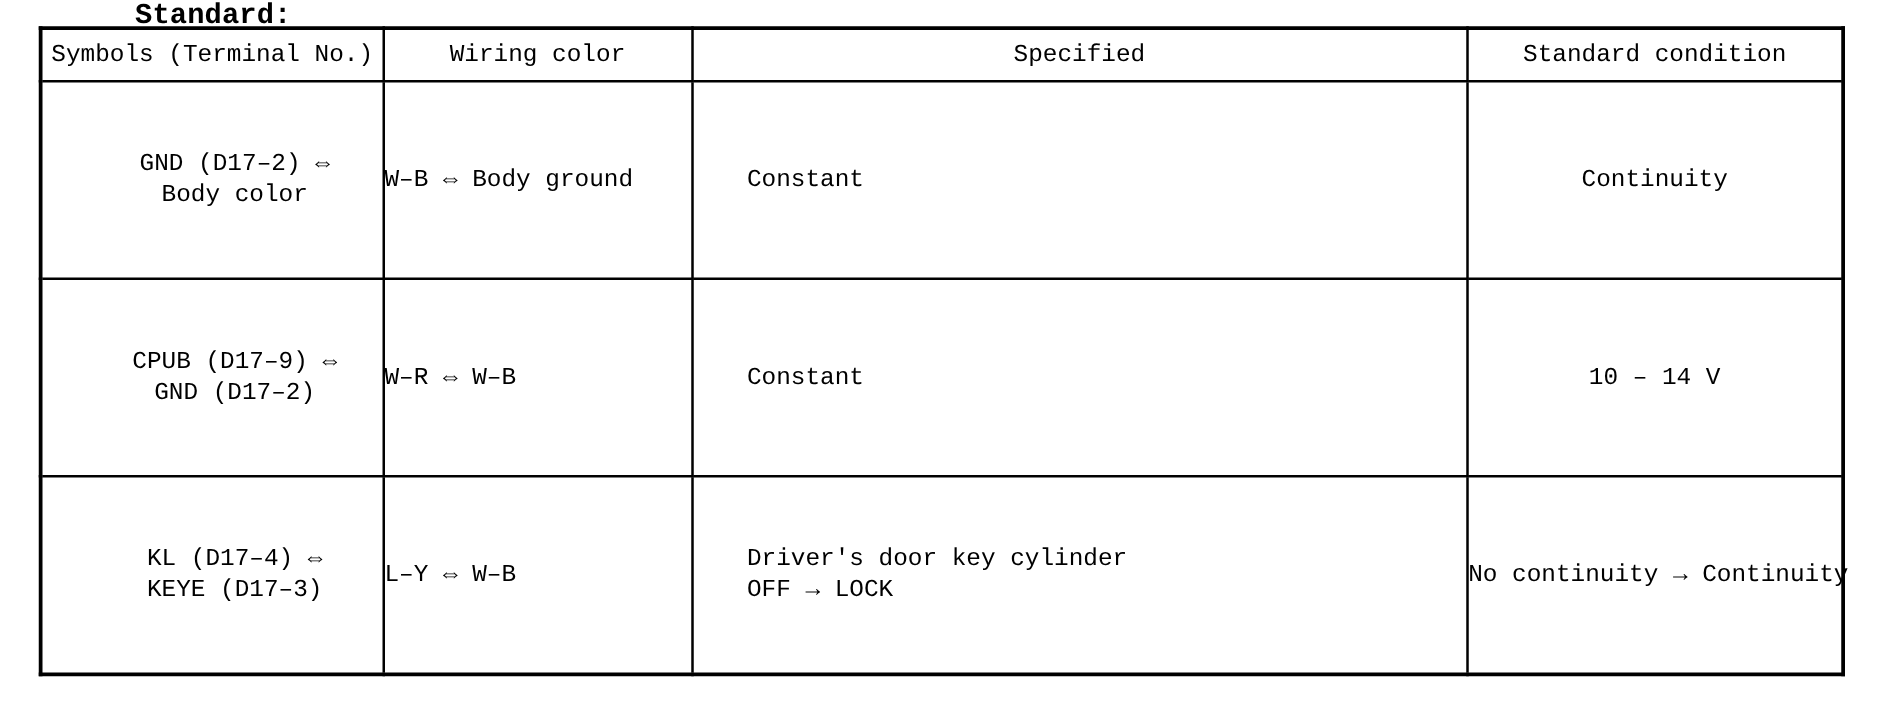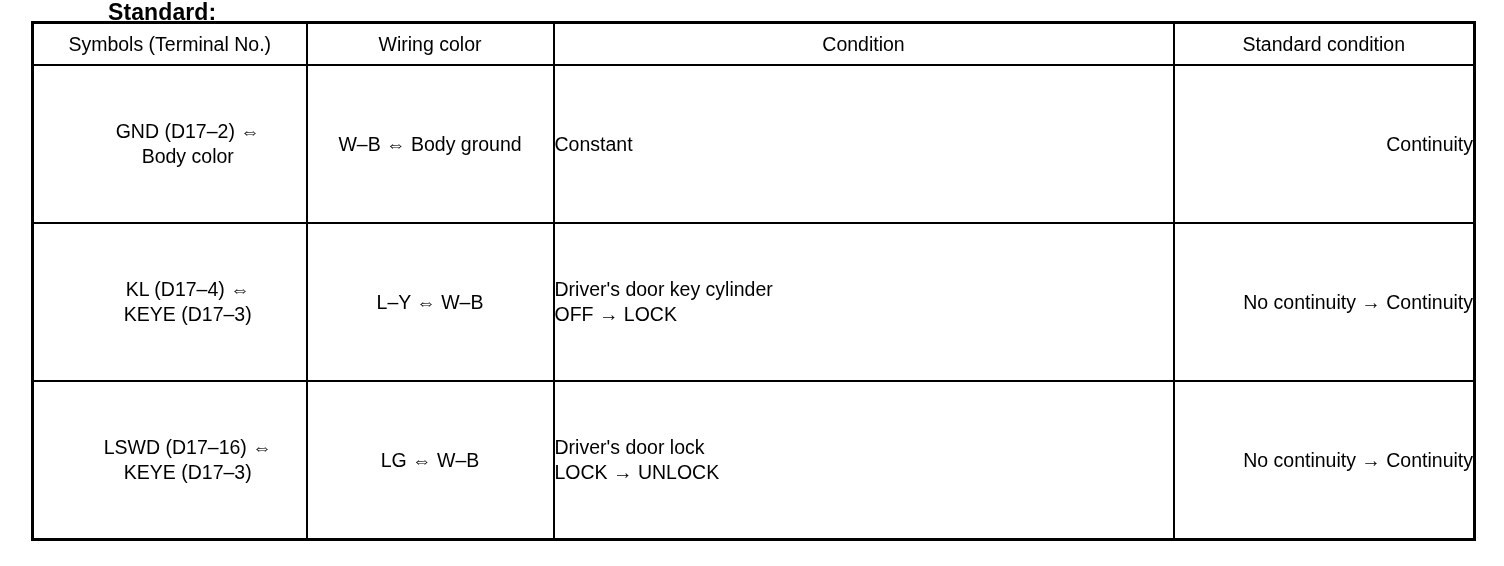--- a/index.html
+++ b/index.html
@@ -14,20 +14,21 @@
     font-family: "Liberation Sans", sans-serif;
     color: #000000;
     overflow: hidden;
     position: relative;
   }
 
   .page {
     position: relative;
     width: 1504px;
     height: 566px;
+    font-family: Liberation Mono, monospace;
   }
 
   .section-title {
     position: absolute;
     left: 108px;
     top: -2px;
     font-size: 23px;
     font-weight: bold;
     letter-spacing: 0.1px;
     line-height: 28px;
@@ -73,34 +74,34 @@
 
   tbody tr { height: 69px; }
 
   td.sym {
     text-align: center;
     padding: 0 6px;
   }
   td.sym .ln { display: block; white-space: nowrap; margin-left: 36px; }
 
   td.wire {
-    text-align: center;
+    text-align: left;
     padding: 0 6px;
     white-space: nowrap;
     margin-top: 47px;
   }
 
   td.cond {
     text-align: left;
     padding: 0 0 0 9px;
   }
-  td.cond .ln { display: block; white-space: nowrap; }
+  td.cond .ln { display: block; white-space: nowrap; margin-left: 43px; }
 
   td.spec-cond {
-    text-align: right;
+    text-align: center;
     padding: 0 0 0 9px;
     white-space: nowrap;
   }
 </style>
 </head>
 <body>
 
 <div class="page">
 
   <div class="section-title">Standard:</div>
@@ -110,64 +111,63 @@
       <colgroup>
         <col class="c1">
           <col class="c2">
           <col class="c3">
           <col class="c4">
       </colgroup>
       <thead>
         <tr>
           <th>Symbols (Terminal No.)</th>
           <th>Wiring color</th>
-          <th>Condition</th>
+          <th>Specified</th>
           <th>Standard condition</th>
         </tr>
       </thead>
       <tbody>
 
         <tr>
           <td class="sym">
             <span class="ln">GND (D17–2) ⇔</span>
             <span class="ln">Body color</span>
           </td>
           <td class="wire">W–B ⇔ Body ground</td>
           <td class="cond">
             <span class="ln">Constant</span>
           </td>
           <td class="spec-cond">Continuity</td>
         </tr>
 
 
+        <tr>
+          <td class="sym">
+            <span class="ln">CPUB (D17–9) ⇔</span>
+            <span class="ln">GND (D17–2)</span>
+          </td>
+          <td class="wire">W–R ⇔ W–B</td>
+          <td class="cond">
+            <span class="ln">Constant</span>
+          </td>
+          <td class="spec-cond">10 – 14 V</td>
+        </tr>
 
 
         <tr>
           <td class="sym">
             <span class="ln">KL (D17–4) ⇔</span>
             <span class="ln">KEYE (D17–3)</span>
           </td>
           <td class="wire">L–Y ⇔ W–B</td>
           <td class="cond">
             <span class="ln">Driver's door key cylinder</span>
             <span class="ln">OFF → LOCK</span>
           </td>
           <td class="spec-cond">No continuity → Continuity</td>
         </tr>
 
 
-        <tr>
-          <td class="sym">
-            <span class="ln">LSWD (D17–16) ⇔</span>
-            <span class="ln">KEYE (D17–3)</span>
-          </td>
-          <td class="wire">LG ⇔ W–B</td>
-          <td class="cond">
-            <span class="ln">Driver's door lock</span>
-            <span class="ln">LOCK → UNLOCK</span>
-          </td>
-          <td class="spec-cond">No continuity → Continuity</td>
-        </tr>
 
       </tbody>
     </table>
   </div>
 </div>
 
 </body></html>

